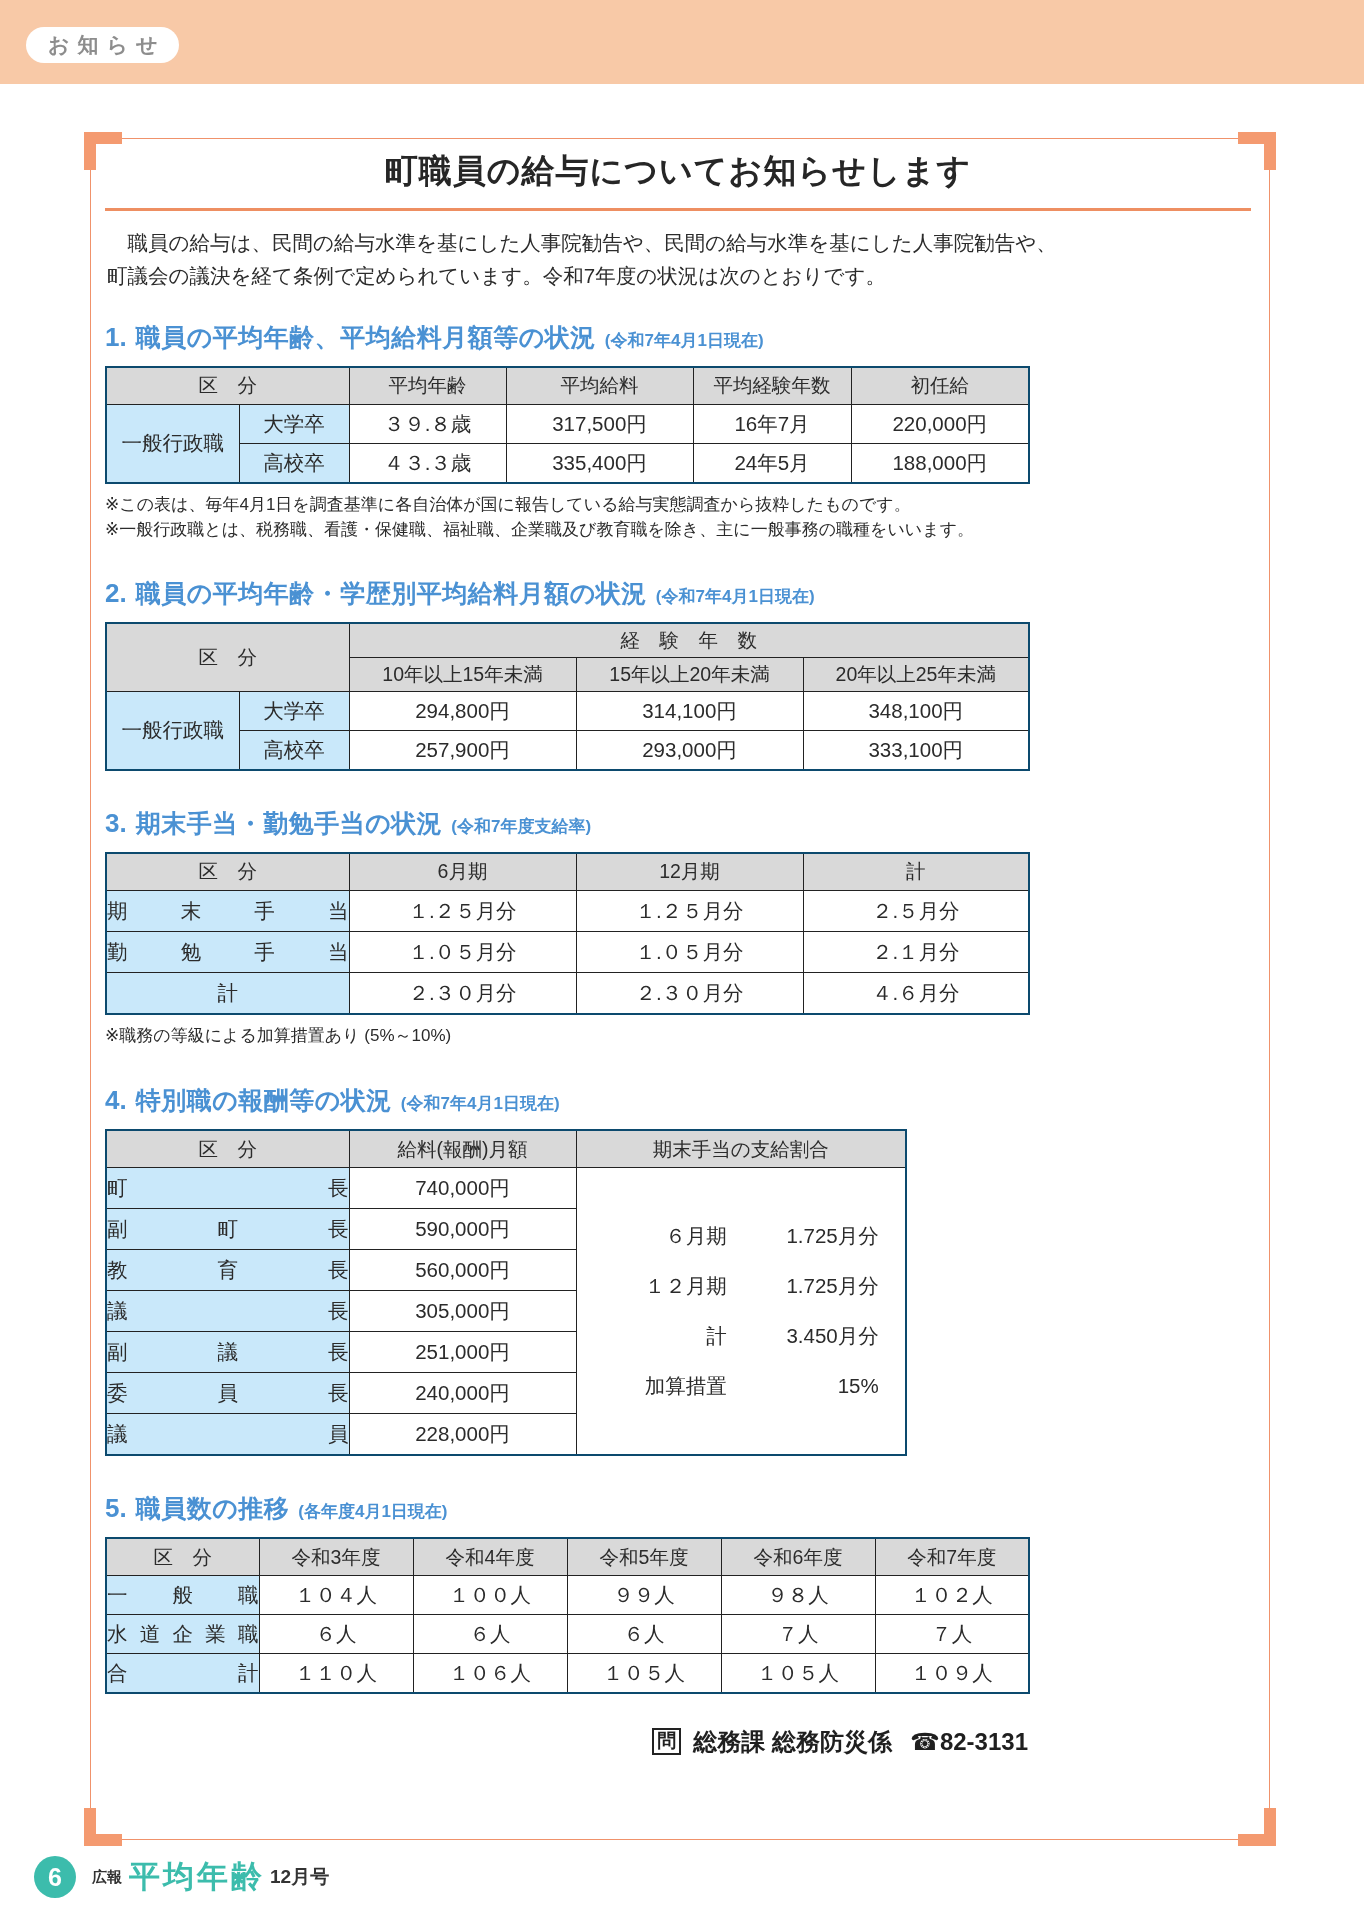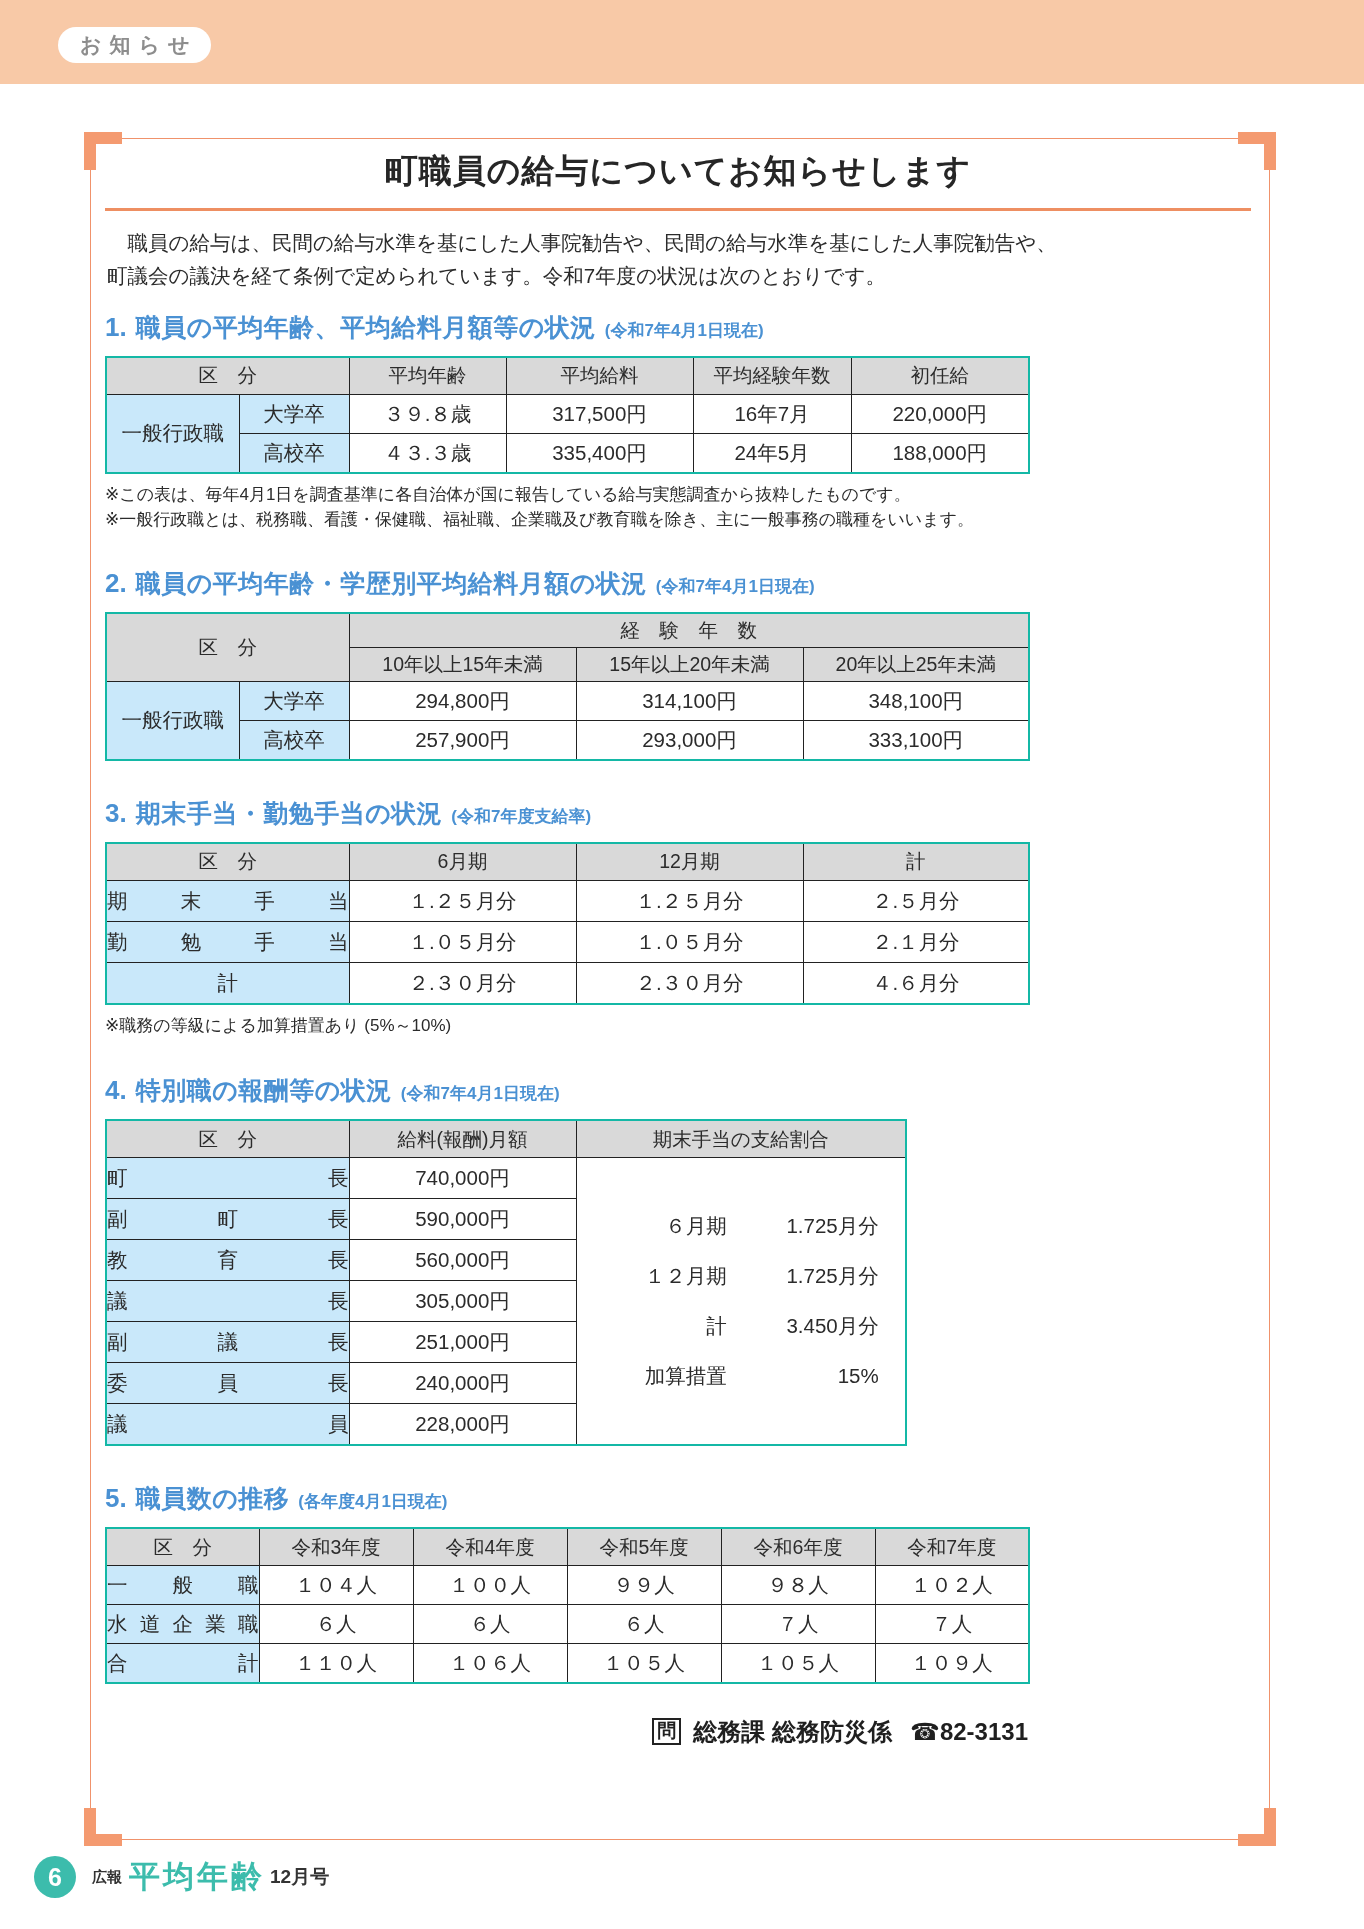--- a/index.html
+++ b/index.html
@@ -4,43 +4,43 @@
 <style>
   html,body { margin:0; padding:0; }
   body {
     width:1364px; height:1929px; position:relative; background:#ffffff;
     font-family:"Liberation Sans","DejaVu Sans",sans-serif; color:#2b2b2b;
     overflow:hidden;
   }
   
   .band { position:absolute; top:0; left:0; width:1364px; height:84px; background:#f8c9a7; }
   .badge {
-    position:absolute; left:58px; top:27px; background:#ffffff; border-radius:18px;
+    position:absolute; left:26px; top:27px; background:#ffffff; border-radius:18px;
     padding:4px 14px 4px 22px; color:#8d8d8d; font-size:21px; font-weight:bold; letter-spacing:8px;
   }
   
   .frame { position:absolute; left:90px; top:138px; width:1178px; height:1700px; border:1px solid #f0926b; }
   .corner { position:absolute; width:26px; height:26px; }
   .c-tl { top:-7px; left:-7px; border-top:12px solid #f49a70; border-left:12px solid #f49a70; }
   .c-tr { top:-7px; right:-7px; border-top:12px solid #f49a70; border-right:12px solid #f49a70; }
   .c-bl { bottom:-7px; left:-7px; border-bottom:12px solid #f49a70; border-left:12px solid #f49a70; }
   .c-br { bottom:-7px; right:-7px; border-bottom:12px solid #f49a70; border-right:12px solid #f49a70; }
   .inner { padding:10px 18px 0 14px; }
 
   .title { text-align:center; font-size:33px; font-weight:bold; letter-spacing:1px; color:#262626; }
   .rule { height:3px; background:#ee8f62; margin-top:14px; }
   .intro { margin:16px 0 0 2px; font-size:20.5px; line-height:1.6; }
 
-  .section { margin-top:18px; }
+  .section { margin-top:28px; }
   .shead { color:#4a91d3; font-weight:bold; margin-bottom:12px; }
   .shead .no { font-size:26px; margin-right:9px; }
   .shead .stitle { font-size:25px; letter-spacing:0.5px; }
   .shead .snote { font-size:17px; margin-left:9px; }
 
-  table.tbl { border-collapse:collapse; table-layout:fixed; border:2px solid #14b8a6; }
+  table.tbl { border-collapse:collapse; table-layout:fixed; border:2px solid #0c4a6e; }
   .tbl th, .tbl td { border:1px solid #222; padding:0; overflow:hidden; white-space:nowrap; }
   .tbl th { background:#d9d9d9; font-weight:normal; font-size:19.5px; height:36px; text-align:center; }
   .tbl td { font-size:20.5px; height:38px; text-align:center; background:#ffffff; }
   .h2row th { height:33px; }
   .row40 td { height:40px; }
   .blue { background:#c9e8fa !important; }
   .just { text-align:justify; text-align-last:justify; padding:0 30px; }
   .just-sm { text-align:justify; text-align-last:justify; padding:0 18px; }
   .just-md { text-align:justify; text-align-last:justify; padding:0 32px; }
   .num-right { text-align:right; padding-right:28px; }

